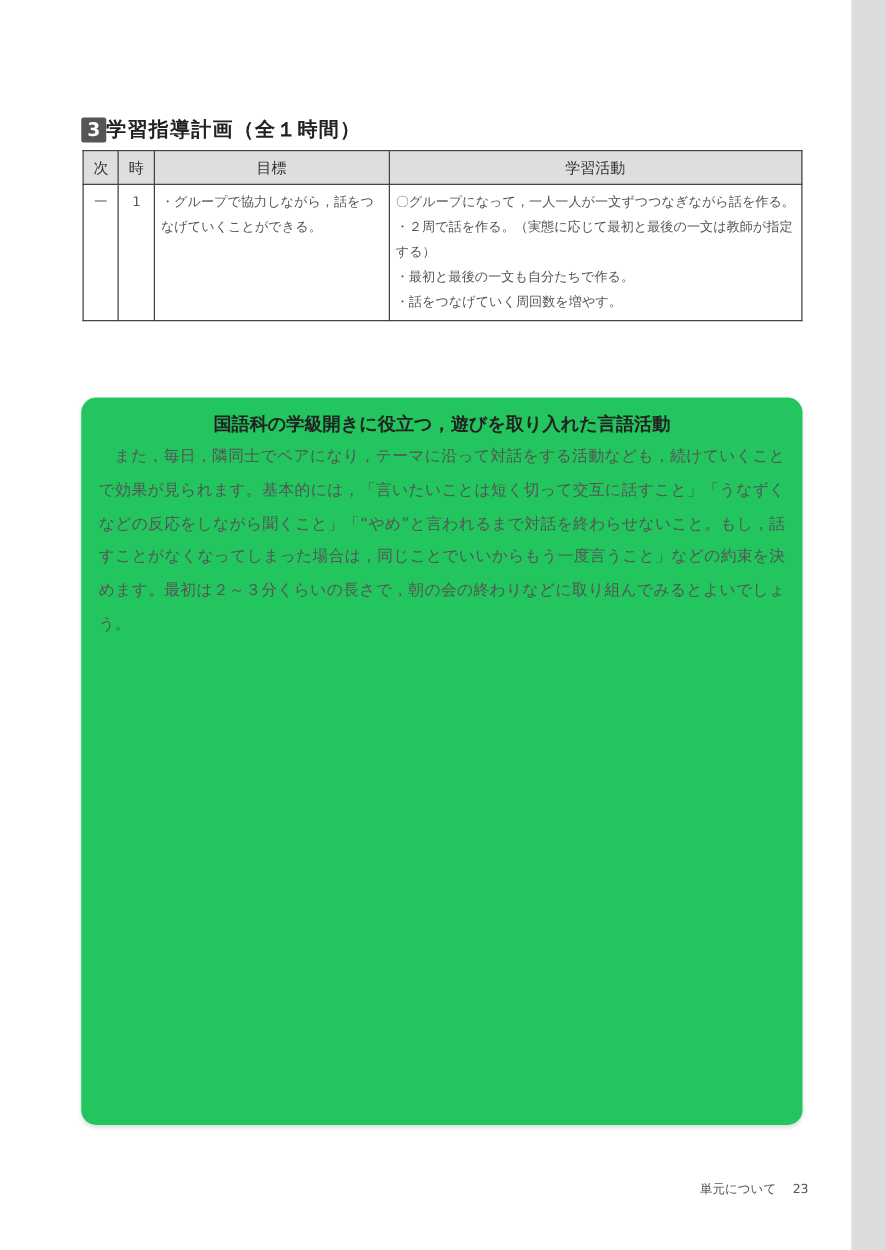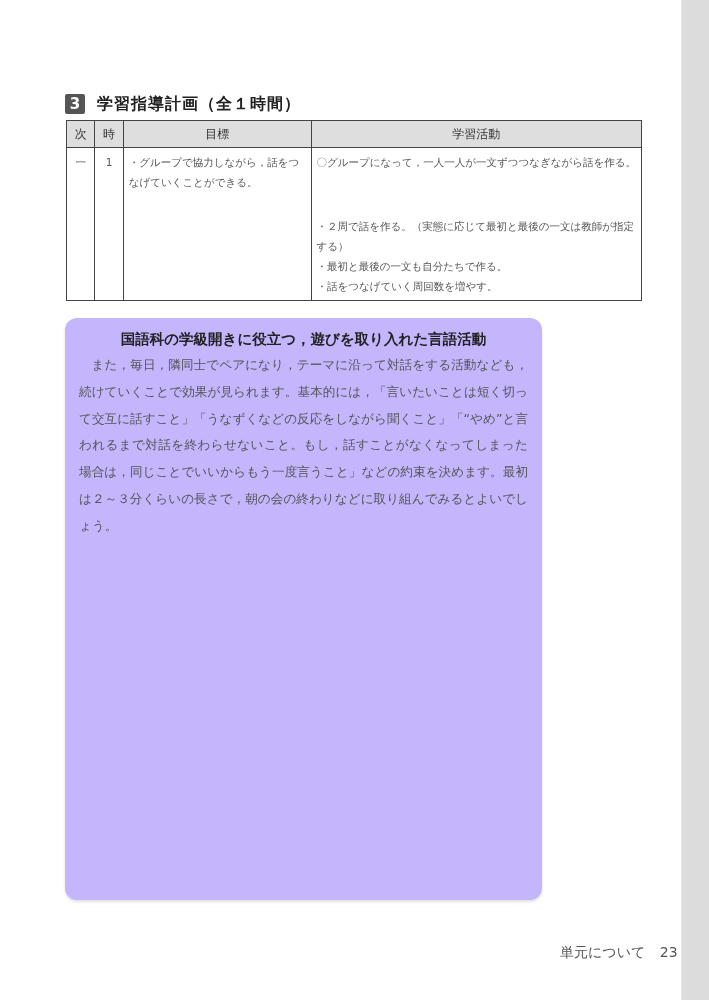--- a/index.html
+++ b/index.html
@@ -16,56 +16,56 @@
     .section-heading {
       position: absolute; left: 65px; top: 93px; height: 22px;
       display: flex; align-items: center;
     }
     .section-num {
       width: 20px; height: 20px; background: #555; color: #fff;
       font-weight: bold; font-size: 15px; line-height: 20px; text-align: center;
       border-radius: 2px;
     }
     .section-title {
-      margin-left: 12px; font-size: 16px; font-weight: bold; color: #222;
+      font-size: 16px; font-weight: bold; color: #222;
       letter-spacing: 1px;
       text-align: right;
     }
     table.plan {
       position: absolute; left: 66px; top: 120px; width: 576px;
       border-collapse: collapse; font-size: 10.5px; color: #555;
     }
     table.plan th, table.plan td { border: 1px solid #444; vertical-align: top; }
     table.plan th {
       background: #dedede; font-weight: normal; color: #333; font-size: 12px;
       height: 24px; text-align: center; vertical-align: middle;
     }
     table.plan td { height: 100px; padding: 4px 5px; line-height: 20px; }
     td.c-ji, td.c-toki { text-align: center; }
     .col-ji { width: 26px; } .col-toki { width: 26px; } .col-goal { width: 196px; }
     .act-line { display: block; white-space: nowrap; }
     .box {
-      position: absolute; left: 65px; top: 318px; width: 477px; height: 582px;
-      background: #c4b5fd; border-radius: 12px;
+      position: absolute; left: 65px; top: 318px; width: 577px; height: 582px;
+      background: #22c55e; border-radius: 12px;
       box-shadow: 0 2px 3px rgba(0,0,0,0.12);
     }
     .box-title {
       position: absolute; top: 12px; left: 0; right: 0; text-align: center;
       font-size: 14.5px; font-weight: bold; color: #222;
     }
     .box-body {
       position: absolute; top: 34px; left: 14px; right: 14px;
       font-size: 12.6px; line-height: 26.8px; color: #555;
       text-align: justify;
     }
     .box-body p { margin: 0; text-indent: 1em; }
     .box-body .subhead { text-indent: 0; font-weight: bold; color: #333; }
     .footer {
       position: absolute; left: 560px; top: 944px;
-      font-size: 14px; color: #555; white-space: nowrap;
+      font-size: 10px; color: #555; white-space: nowrap;
     }
     .footer .page-num { margin-left: 10px; }
   </style>
 </head>
 <body>
 
 <div class="side-strip"></div>
 
 <div class="section-heading">
   <div class="section-num">3</div>
@@ -81,21 +81,21 @@
       <th>学習活動</th>
     </tr>
   </thead>
   <tbody>
     <tr>
       <td class="c-ji">一</td>
       <td class="c-toki">1</td>
       <td>・グループで協力しながら，話をつなげていくことができる。</td>
       <td>
         <span class="act-line">〇グループになって，一人一人が一文ずつつなぎながら話を作る。</span>
-        <span class="act-line" style="white-space:normal;margin-top:44px;">・２周で話を作る。（実態に応じて最初と最後の一文は教師が指定する）</span>
+        <span class="act-line" style="white-space:normal;">・２周で話を作る。（実態に応じて最初と最後の一文は教師が指定する）</span>
         <span class="act-line">・最初と最後の一文も自分たちで作る。</span>
         <span class="act-line">・話をつなげていく周回数を増やす。</span>
       </td>
     </tr>
   </tbody>
 </table>
 
 <div class="box">
   <div class="box-title">国語科の学級開きに役立つ，遊びを取り入れた言語活動</div>
   <div class="box-body">

